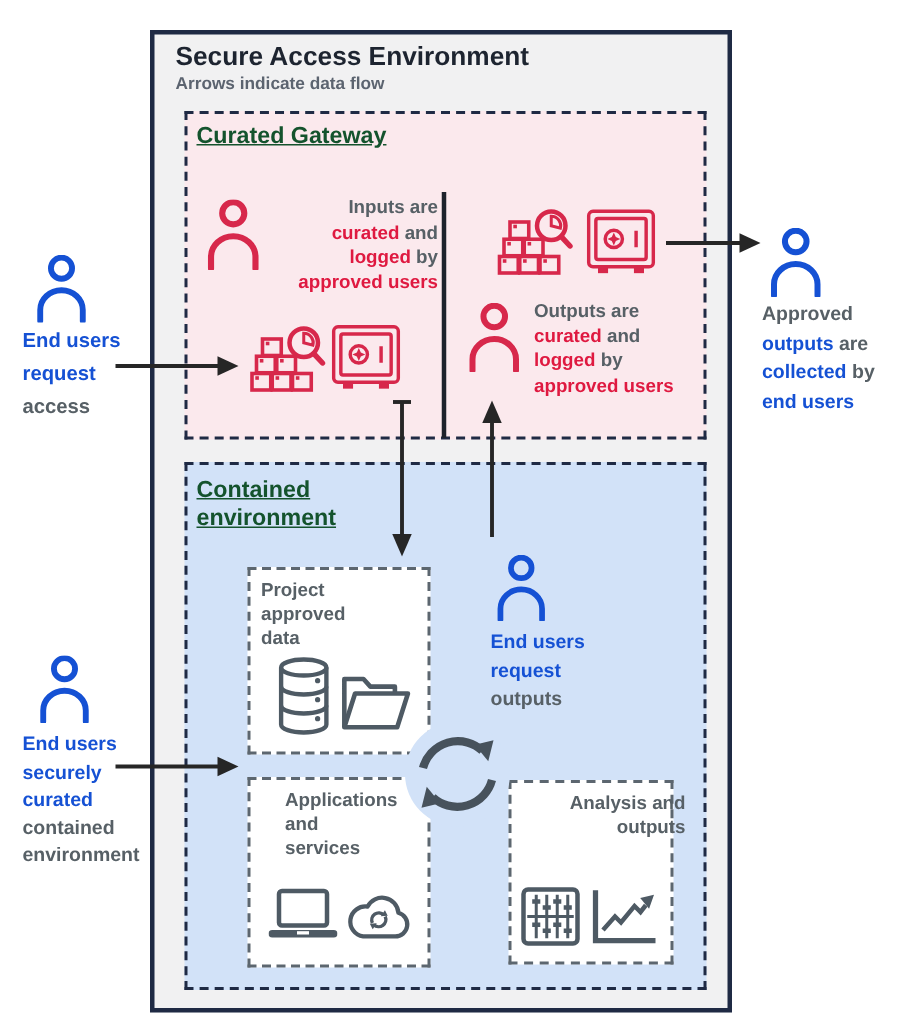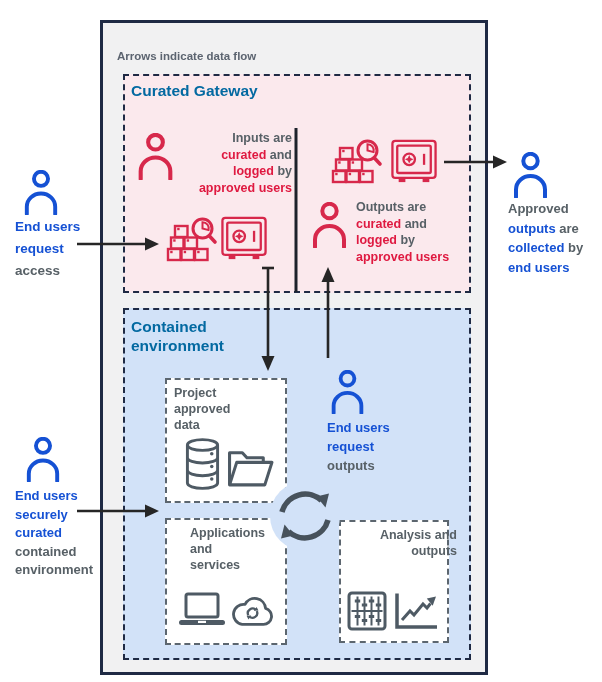--- a/index.html
+++ b/index.html
@@ -8,39 +8,40 @@
   .abs{position:absolute;}
   .outer-box{left:100px;top:20px;width:388px;height:655px;background:#f1f1f2;
              border:3px solid #1f2a44;box-sizing:border-box;}
   .gateway-box{left:123px;top:74px;width:348px;height:219px;background:#fbe9ed;
                border:2px dashed #1f2a44;box-sizing:border-box;}
   .contained-box{left:123px;top:308px;width:348px;height:352px;background:#d2e2f8;
                  border:2px dashed #1f2a44;box-sizing:border-box;}
   .white-box{background:#ffffff;border:2px dashed #5c666f;box-sizing:border-box;}
   .main-title{font-size:17.5px;color:#1d2430;letter-spacing:0;}
   .subtitle{font-size:11.5px;color:#5c6470;text-align:center;}
-  .section-title{font-size:15.5px;color:#0369a1;line-height:19px;}
+  .section-title{font-size:15.5px;color:#14532d;line-height:19px;text-decoration:underline;}
   .note{font-size:12.5px;line-height:16.5px;}
   .actor-label{font-size:13px;}
   .box-label{font-size:12.5px;line-height:16px;color:#576066;}
   .t-gray{color:#576066;}
   .t-red{color:#df1940;}
   .t-blue{color:#1551d4;}
   .icon-red{color:#d7284b;}
   .icon-blue{color:#1551d4;}
   .icon-slate{color:#4e5a64;}
   svg{display:block;}
   .overlay{left:0;top:0;pointer-events:none;}
 </style>
 </head>
 <body>
 
 <div class="canvas">
 
   <div class="abs outer-box"></div>
+  <div class="abs main-title" style="left:117px;top:27px;">Secure Access Environment</div>
   <div class="abs subtitle" style="left:117px;top:50px;">Arrows indicate data flow</div>
 
   <div class="abs gateway-box"></div>
   <div class="abs section-title" style="left:131px;top:81px;font-size:15.5px;">Curated Gateway</div>
 
   <div class="abs icon-red" style="left:137px;top:133px;">
     <svg width="37" height="47" viewBox="0 0 36 46" fill="none" stroke="currentColor">
       <circle cx="18" cy="9" r="7.2" stroke-width="4"></circle>
       <path d="M3.5 45 V37.5 A14.5 13.5 0 0 1 32.5 37.5 V45" stroke-width="4" stroke-linecap="round"></path>
     </svg>

